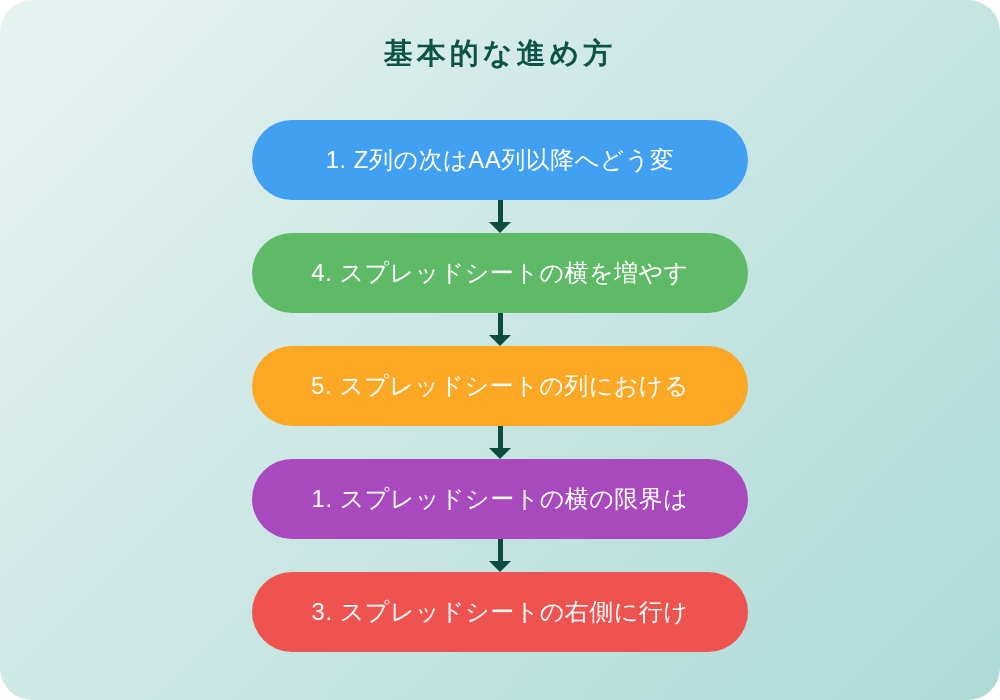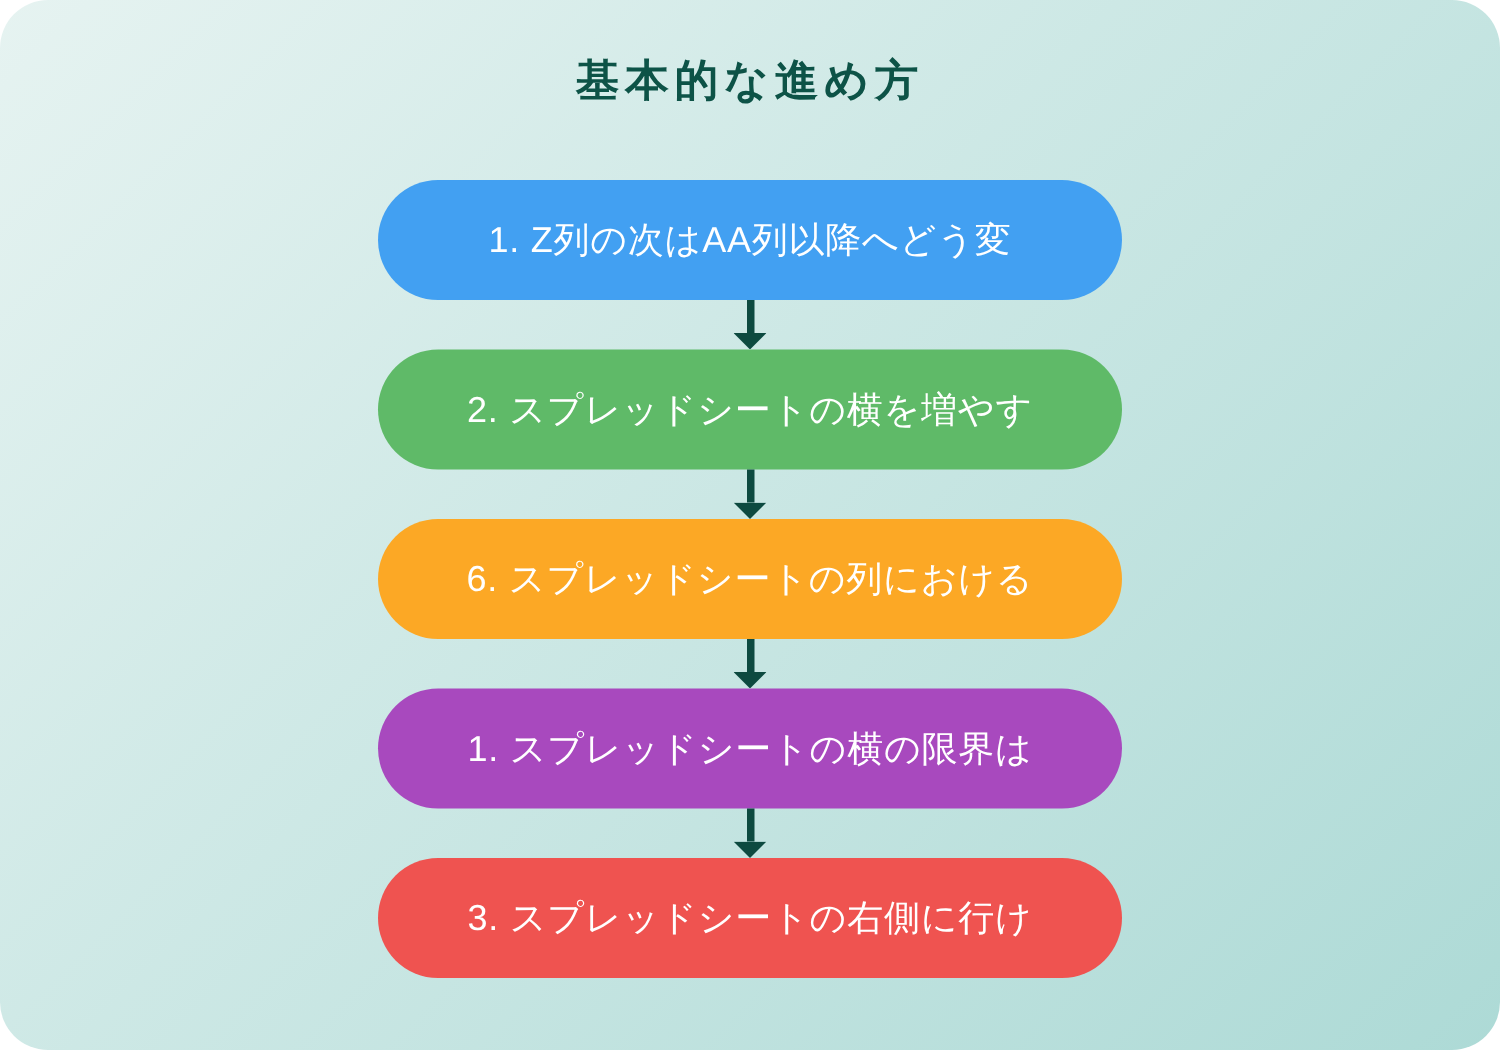--- a/index.html
+++ b/index.html
@@ -79,28 +79,28 @@
 
   <div class="flow">
 
     <div class="step" style="background-color: rgb(66, 160, 242);">1. Z列の次はAA列以降へどう変</div>
 
     <div class="arrow">
       <div class="arrow-stem" style="background-color: rgb(13, 74, 64);"></div>
       <div class="arrow-head" style="background-color: rgb(13, 74, 64);"></div>
     </div>
 
-    <div class="step" style="background-color: rgb(95, 186, 104);">2. スプレッドシートの横を増やす</div>
+    <div class="step" style="background-color: rgb(95, 186, 104);">4. スプレッドシートの横を増やす</div>
 
     <div class="arrow">
       <div class="arrow-stem" style="background-color: rgb(13, 74, 64);"></div>
       <div class="arrow-head" style="background-color: rgb(13, 74, 64);"></div>
     </div>
 
-    <div class="step" style="background-color: rgb(252, 168, 37);">6. スプレッドシートの列における</div>
+    <div class="step" style="background-color: rgb(252, 168, 37);">5. スプレッドシートの列における</div>
 
     <div class="arrow">
       <div class="arrow-stem" style="background-color: rgb(13, 74, 64);"></div>
       <div class="arrow-head" style="background-color: rgb(13, 74, 64);"></div>
     </div>
 
     <div class="step" style="background-color: rgb(168, 73, 190);">1. スプレッドシートの横の限界は</div>
 
     <div class="arrow">
       <div class="arrow-stem" style="background-color: rgb(13, 74, 64);"></div>

